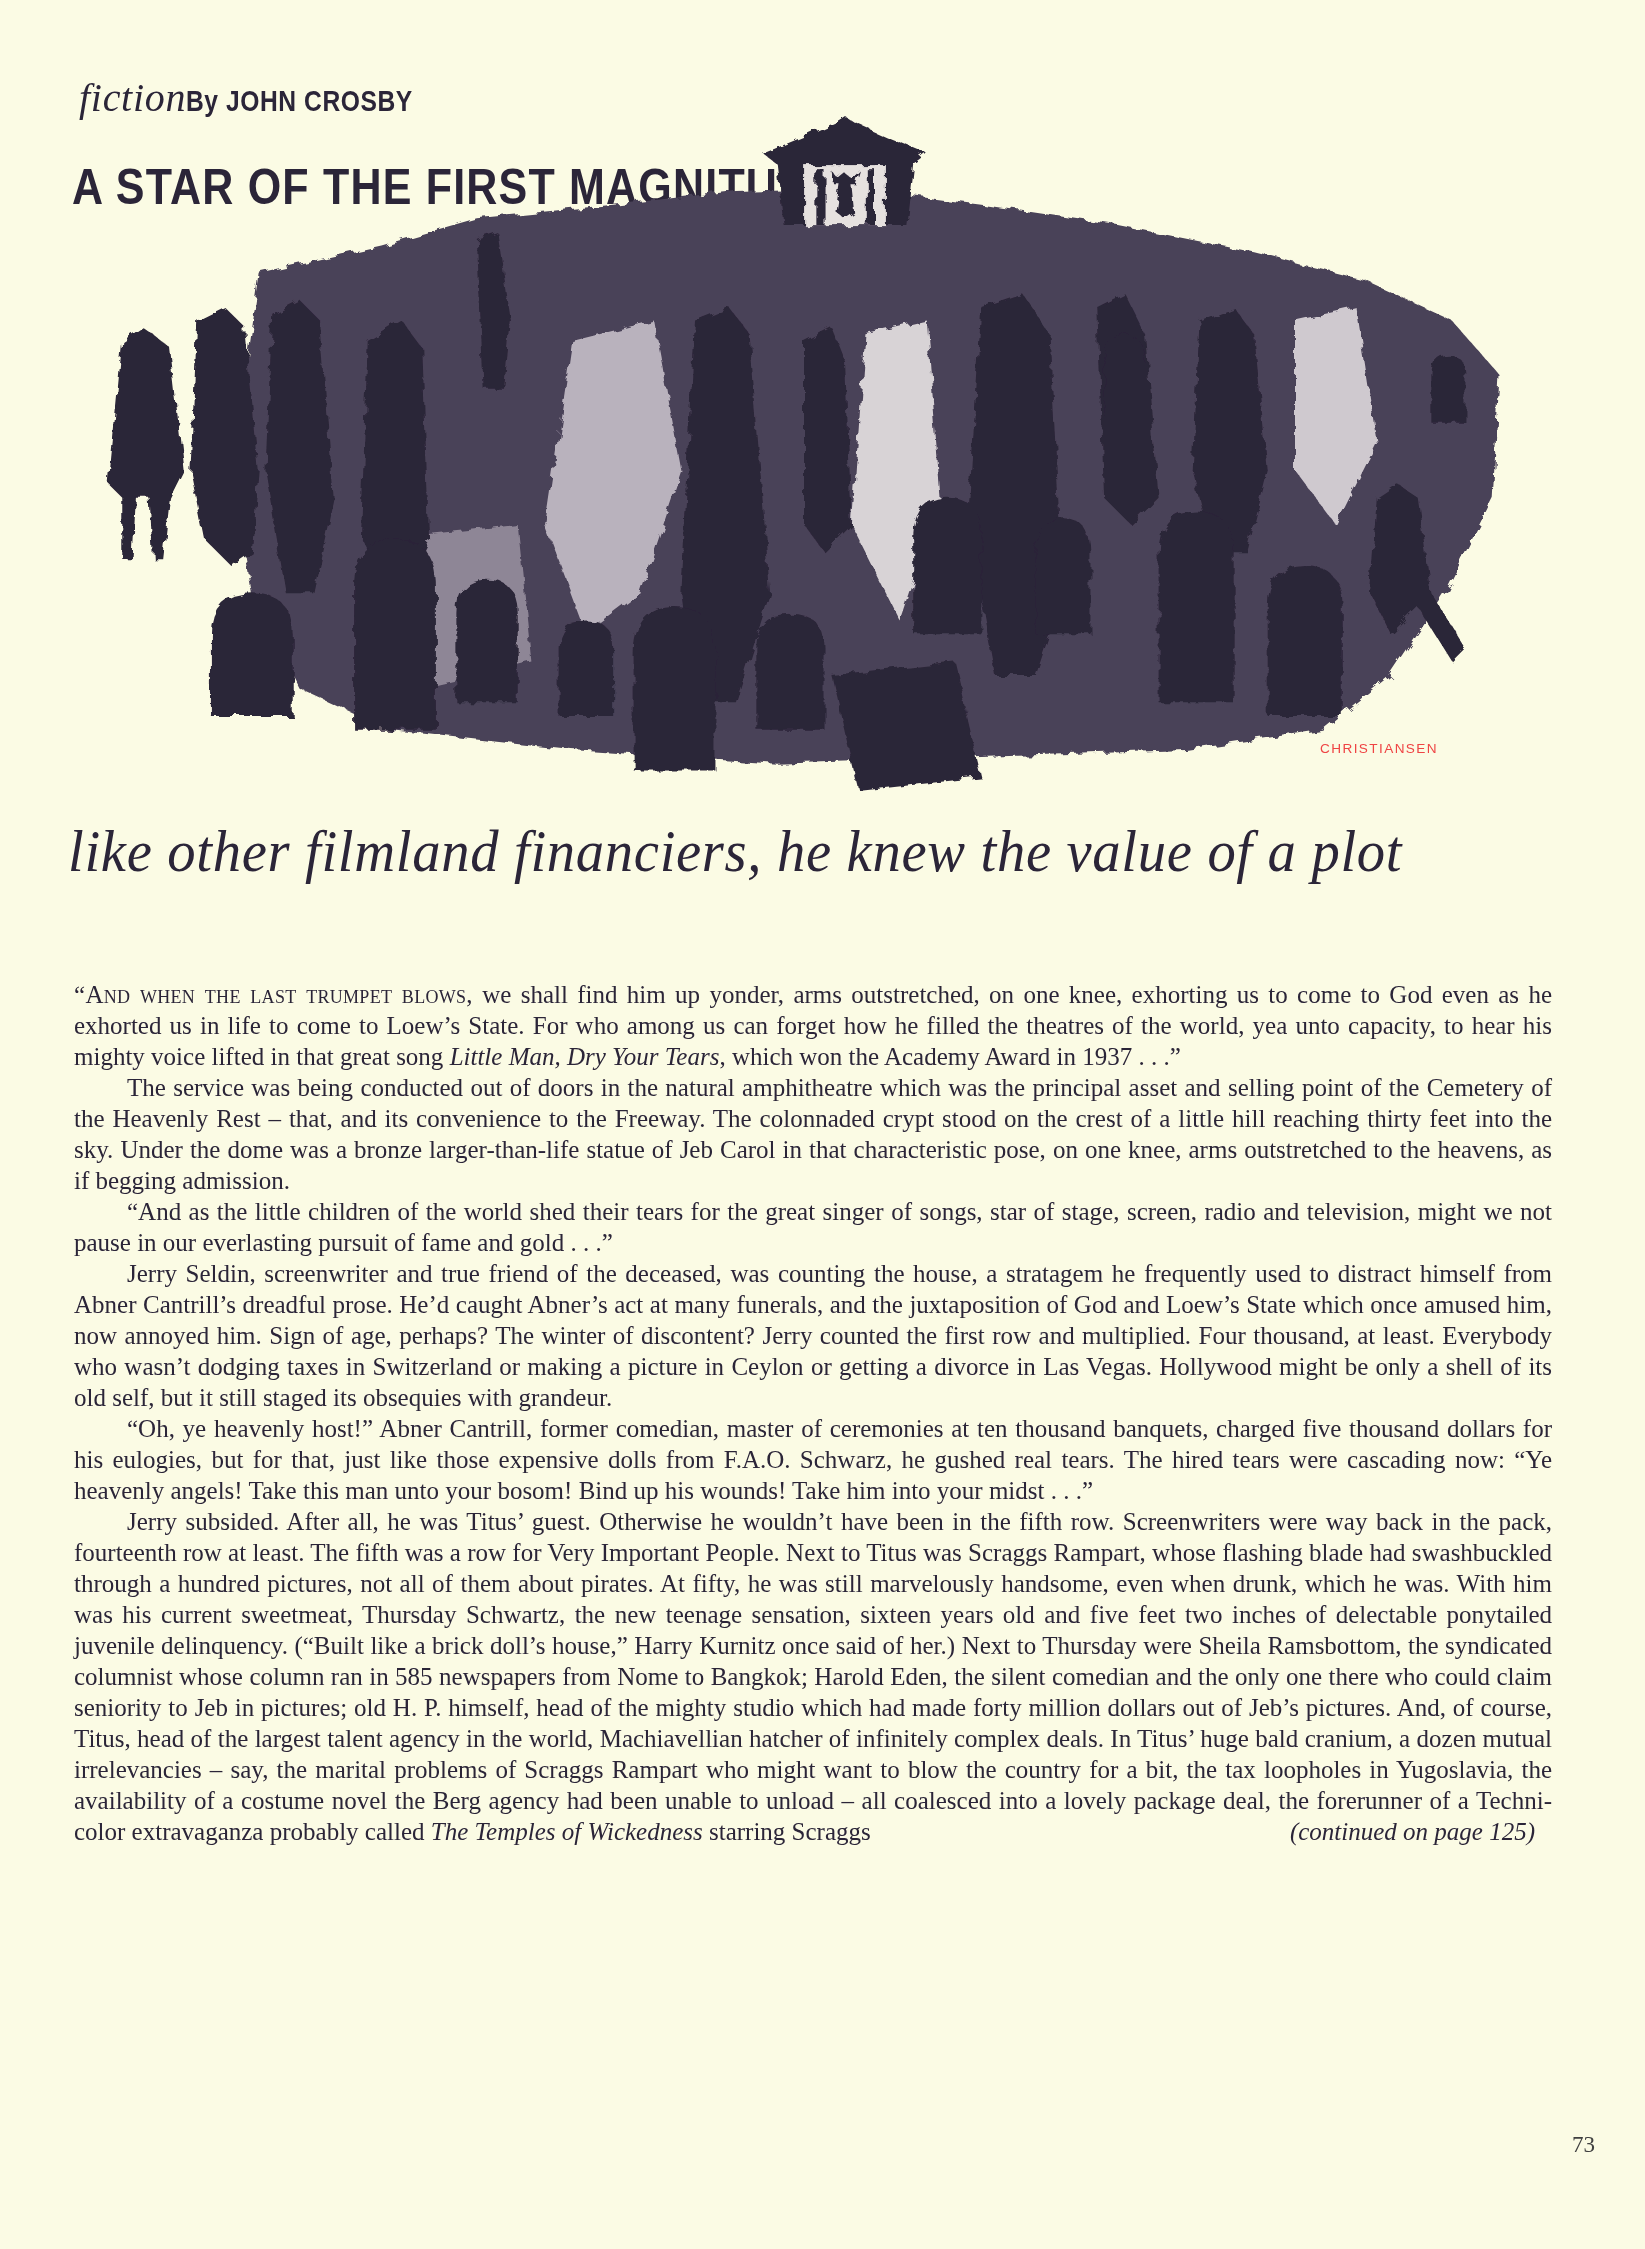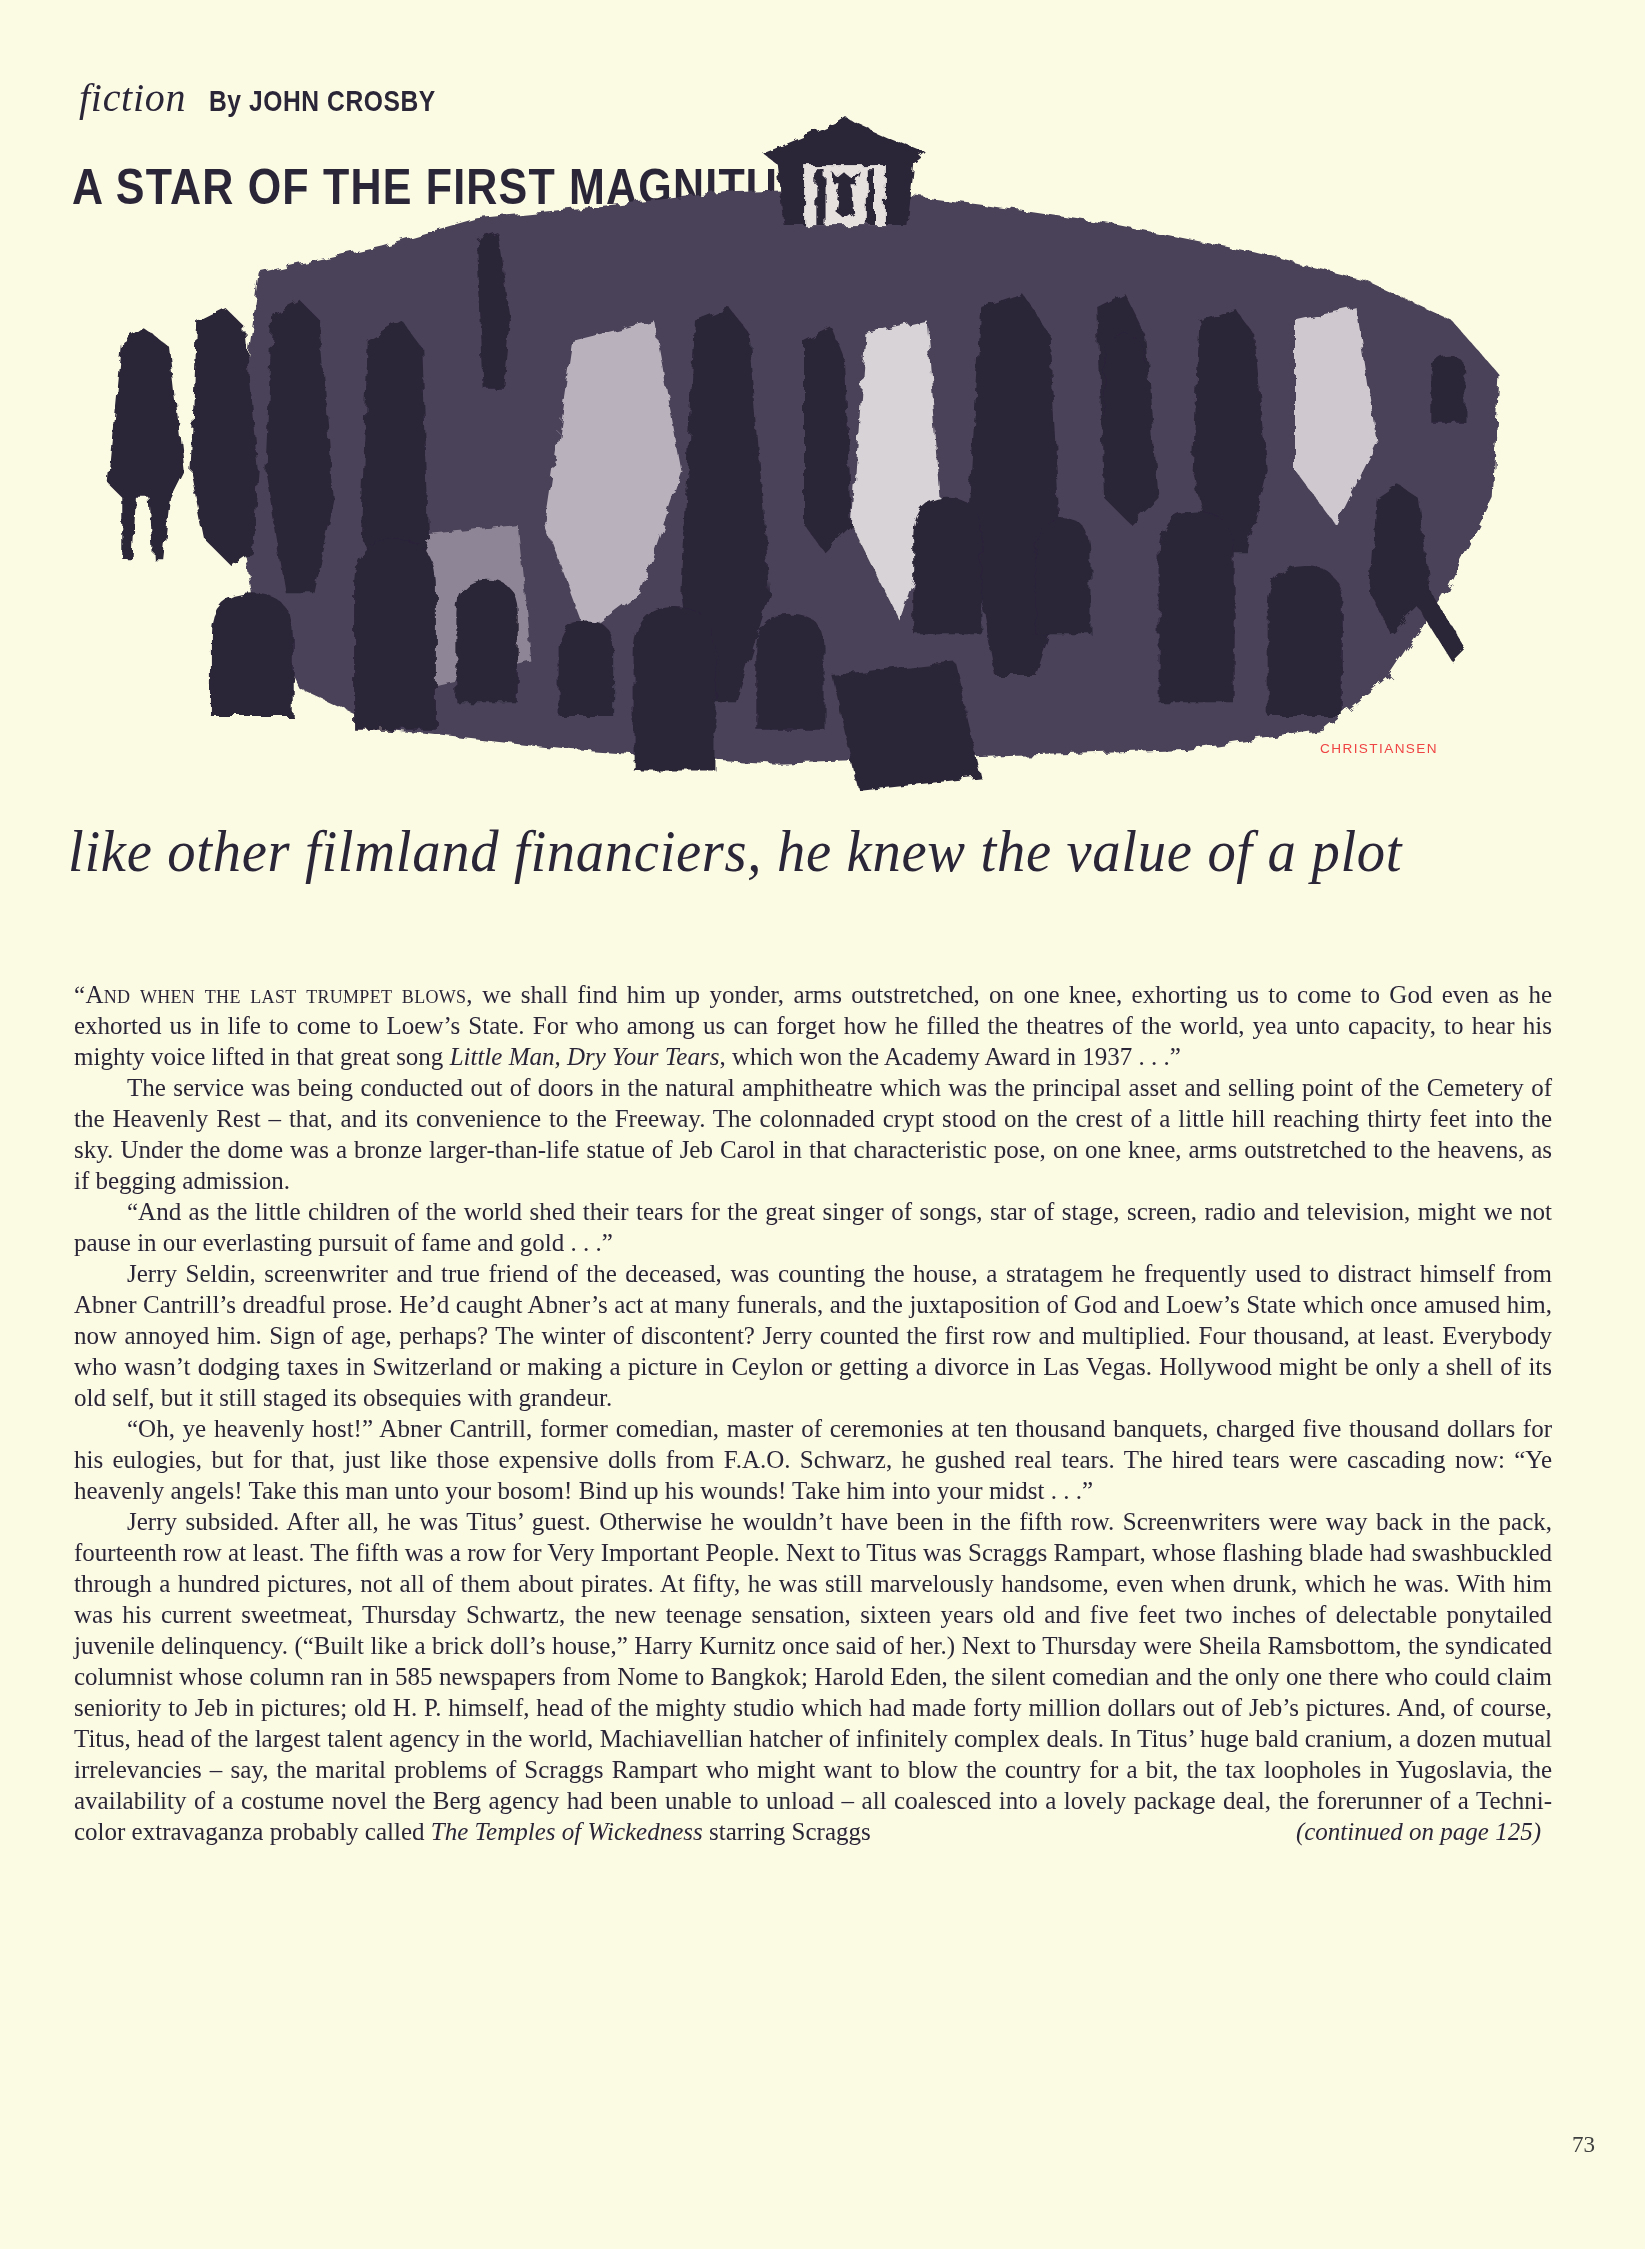--- a/index.html
+++ b/index.html
@@ -9,21 +9,21 @@
     color: #2b2538;
     position: relative;
     overflow: hidden;
     font-family: "Liberation Serif", "DejaVu Serif", serif;
   }
   .page { position: absolute; inset: 0; }
 
   
   .kicker {
     position: absolute; left: 79px; top: 74px;
-    display: flex; align-items: baseline; gap: 23px;
+    display: flex; align-items: baseline; 
   }
   .kicker .section {
     font-family: "Liberation Serif", serif;
     font-style: italic; font-size: 40px; letter-spacing: 0.7px;
     color: #2b2538;
   }
   .kicker .byline {
     font-family: "Liberation Sans", sans-serif;
     font-weight: bold; font-size: 30px;
     transform: scaleX(0.82); transform-origin: left center;
@@ -63,21 +63,21 @@
     position: absolute; left: 74px; top: 979px; width: 1478px;
     font-family: "Liberation Serif", serif;
     font-size: 25px; line-height: 31px;
     text-align: justify; color: #2b2538;
   }
   .body p { margin: 0; text-indent: 53px; }
   .body p.first { text-indent: 0; }
   .smallcaps { font-variant: small-caps; letter-spacing: 0.3px; }
   .ital { font-style: italic; }
   .continued {
-    float: right; font-style: italic; margin-right: 11px;
+    float: right; font-style: italic; margin-right: 17px;
   }
   .folio {
     position: absolute; left: 1572px; top: 2132px;
     font-family: "Liberation Serif", serif; font-size: 23px; color: #404040;
   }
 </style>
 </head>
 <body>
 
 <div class="page">

